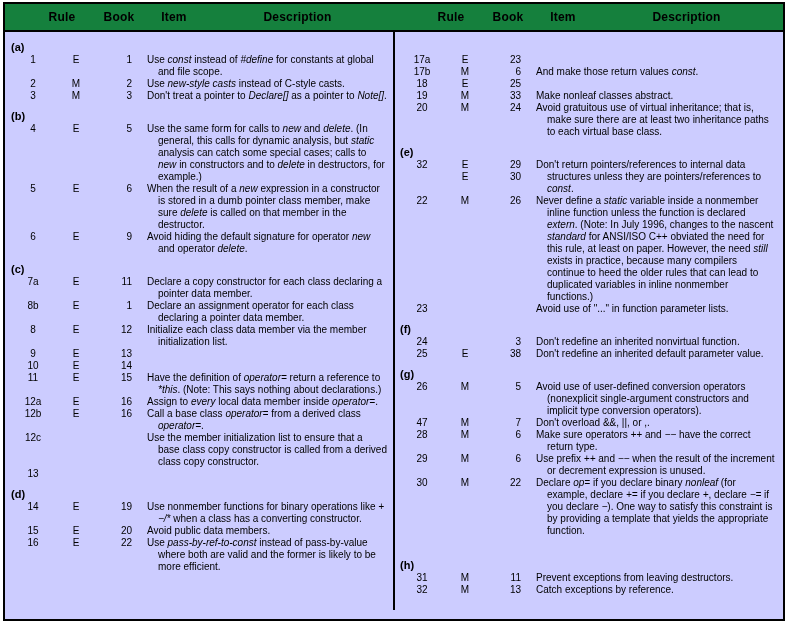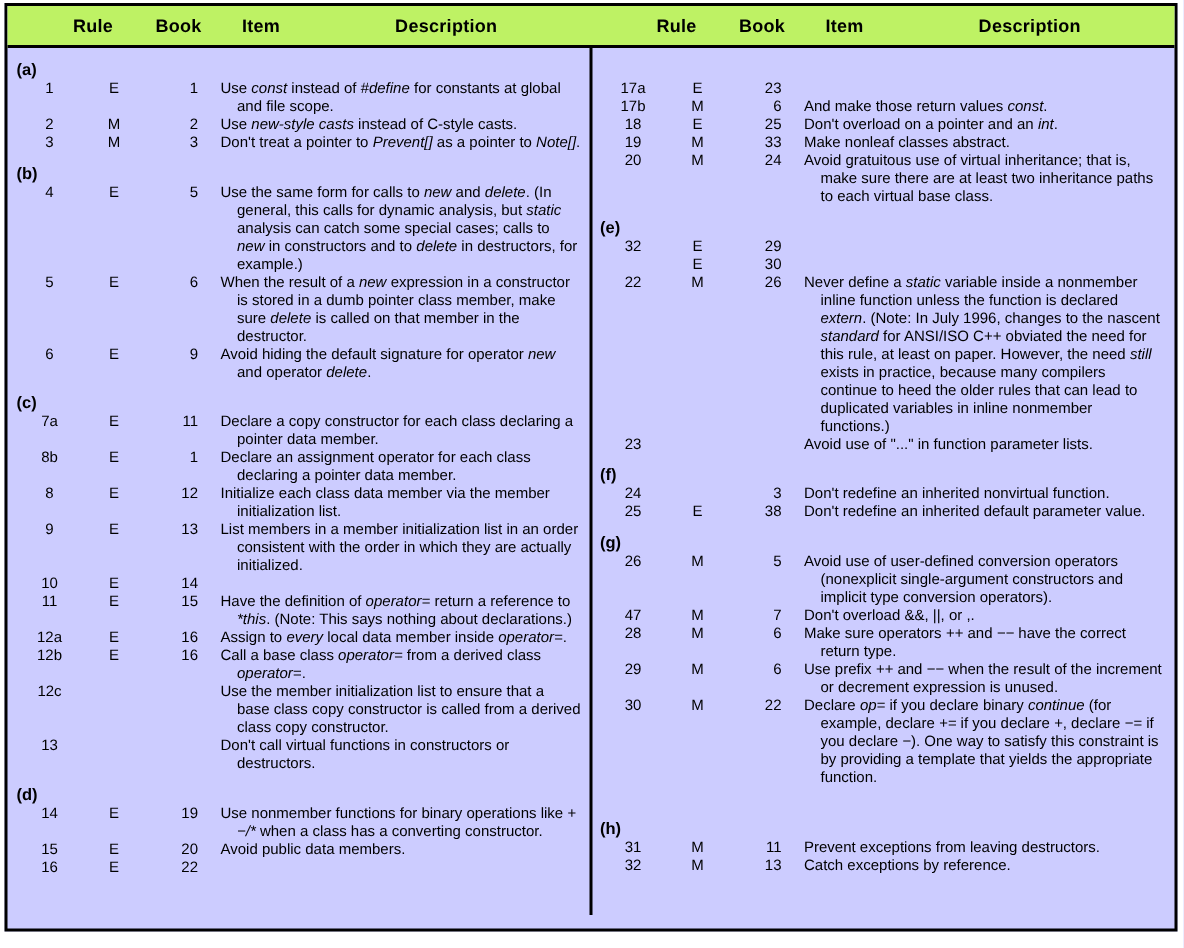--- a/index.html
+++ b/index.html
@@ -9,21 +9,21 @@
     color:#000;
   }
   .page{box-sizing:border-box;width:789px;height:632px;padding:2px 4px 11px 3px;background:#fff;}
   .frame{
     box-sizing:border-box;width:100%;height:100%;
     border:2px solid #000;background:#ccccff;
     display:flex;flex-direction:column;
   }
   .header{
     flex:none;display:flex;height:26px;
-    background:#bef264;border-bottom:2px solid #000;
+    background:#15803d;border-bottom:2px solid #000;
   }
   .header-half{
     width:50%;box-sizing:border-box;
     display:grid;grid-template-columns:58px 56px 54px 1fr;
     padding-left:28px;align-items:center;
   }
   .h{font-weight:bold;font-size:12px;text-align:center;letter-spacing:0.2px;}
   .tbody{flex:1;display:flex;position:relative;overflow:hidden;}
   .divider{
     position:absolute;left:50%;top:0;width:2px;
@@ -77,21 +77,21 @@
             <div class="row">
               <div class="cell-rule">2</div>
               <div class="cell-book">M</div>
               <div class="cell-item">2</div>
               <div class="cell-desc">Use <i>new-style casts</i> instead of C-style casts.</div>
             </div>
             <div class="row">
               <div class="cell-rule">3</div>
               <div class="cell-book">M</div>
               <div class="cell-item">3</div>
-              <div class="cell-desc">Don't treat a pointer to <i>Prevent[]</i> as a pointer to <i>Note[]</i>.</div>
+              <div class="cell-desc">Don't treat a pointer to <i>Declare[]</i> as a pointer to <i>Note[]</i>.</div>
             </div>
           </div>
           <div class="section">
             <div class="section-label">(b)</div>
             <div class="row">
               <div class="cell-rule">4</div>
               <div class="cell-book">E</div>
               <div class="cell-item">5</div>
               <div class="cell-desc">Use the same form for calls to <i>new</i> and <i>delete</i>. (In general, this calls for dynamic analysis, but <i>static</i> analysis can catch some special cases; calls to <i>new</i> in constructors and to <i>delete</i> in destructors, for example.)</div>
             </div>
@@ -125,21 +125,20 @@
             <div class="row">
               <div class="cell-rule">8</div>
               <div class="cell-book">E</div>
               <div class="cell-item">12</div>
               <div class="cell-desc">Initialize each class data member via the member initialization list.</div>
             </div>
             <div class="row">
               <div class="cell-rule">9</div>
               <div class="cell-book">E</div>
               <div class="cell-item">13</div>
-              <div class="cell-desc">List members in a member initialization list in an order consistent with the order in which they are actually initialized.</div>
             </div>
             <div class="row">
               <div class="cell-rule">10</div>
               <div class="cell-book">E</div>
               <div class="cell-item">14</div>
             </div>
             <div class="row">
               <div class="cell-rule">11</div>
               <div class="cell-book">E</div>
               <div class="cell-item">15</div>
@@ -160,41 +159,41 @@
             <div class="row">
               <div class="cell-rule">12c</div>
               <div class="cell-book"></div>
               <div class="cell-item"></div>
               <div class="cell-desc">Use the member initialization list to ensure that a base class copy constructor is called from a derived class copy constructor.</div>
             </div>
             <div class="row">
               <div class="cell-rule">13</div>
               <div class="cell-book"></div>
               <div class="cell-item"></div>
-              <div class="cell-desc">Don't call virtual functions in constructors or destructors.</div>
             </div>
           </div>
           <div class="section">
             <div class="section-label">(d)</div>
             <div class="row">
               <div class="cell-rule">14</div>
               <div class="cell-book">E</div>
               <div class="cell-item">19</div>
               <div class="cell-desc">Use nonmember functions for binary operations like <i>+−/*</i> when a class has a converting constructor.</div>
             </div>
             <div class="row">
               <div class="cell-rule">15</div>
               <div class="cell-book">E</div>
               <div class="cell-item">20</div>
               <div class="cell-desc">Avoid public data members.</div>
             </div>
             <div class="row">
               <div class="cell-rule">16</div>
               <div class="cell-book">E</div>
               <div class="cell-item">22</div>
+              <div class="cell-desc">Use <i>pass-by-ref-to-const</i> instead of pass-by-value where both are valid and the former is likely to be more efficient.</div>
             </div>
           </div>
         </div>
       <div class="col" id="col-right">
           <div class="section">
             <div class="section-label">&nbsp;</div>
             <div class="row">
               <div class="cell-rule">17a</div>
               <div class="cell-book">E</div>
               <div class="cell-item">23</div>
@@ -202,21 +201,20 @@
             <div class="row">
               <div class="cell-rule">17b</div>
               <div class="cell-book">M</div>
               <div class="cell-item">6</div>
               <div class="cell-desc">And make those return values <i>const</i>.</div>
             </div>
             <div class="row">
               <div class="cell-rule">18</div>
               <div class="cell-book">E</div>
               <div class="cell-item">25</div>
-              <div class="cell-desc">Don't overload on a pointer and an <i>int</i>.</div>
             </div>
             <div class="row">
               <div class="cell-rule">19</div>
               <div class="cell-book">M</div>
               <div class="cell-item">33</div>
               <div class="cell-desc">Make nonleaf classes abstract.</div>
             </div>
             <div class="row">
               <div class="cell-rule">20</div>
               <div class="cell-book">M</div>
@@ -225,20 +223,21 @@
             </div>
           </div>
           <div class="section">
             <div class="section-label">(e)</div>
             <div class="row">
               <div class="cell-rule">32</div>
               <div class="cell-book">E
 E</div>
               <div class="cell-item">29
 30</div>
+              <div class="cell-desc">Don't return pointers/references to internal data structures unless they are pointers/references to <i>const</i>.</div>
             </div>
             <div class="row">
               <div class="cell-rule">22</div>
               <div class="cell-book">M</div>
               <div class="cell-item">26</div>
               <div class="cell-desc">Never define a <i>static</i> variable inside a nonmember inline function unless the function is declared <i>extern</i>. (Note: In July 1996, changes to the nascent <i>standard</i> for ANSI/ISO C++ obviated the need for this rule, at least on paper. However, the need <i>still</i> exists in practice, because many compilers continue to heed the older rules that can lead to duplicated variables in inline nonmember functions.)</div>
             </div>
             <div class="row">
               <div class="cell-rule">23</div>
               <div class="cell-book"></div>
@@ -284,21 +283,21 @@
             <div class="row">
               <div class="cell-rule">29</div>
               <div class="cell-book">M</div>
               <div class="cell-item">6</div>
               <div class="cell-desc">Use prefix <i>++</i> and <i>−−</i> when the result of the increment or decrement expression is unused.</div>
             </div>
             <div class="row">
               <div class="cell-rule">30</div>
               <div class="cell-book">M</div>
               <div class="cell-item">22</div>
-              <div class="cell-desc">Declare <i>op=</i> if you declare binary <i>continue</i> (for example, declare <i>+=</i> if you declare <i>+</i>, declare <i>−=</i> if you declare <i>−</i>). One way to satisfy this constraint is by providing a template that yields the appropriate function.</div>
+              <div class="cell-desc">Declare <i>op=</i> if you declare binary <i>nonleaf</i> (for example, declare <i>+=</i> if you declare <i>+</i>, declare <i>−=</i> if you declare <i>−</i>). One way to satisfy this constraint is by providing a template that yields the appropriate function.</div>
             </div>
           </div>
           <div class="section" style="margin-top: 22px;">
             <div class="section-label">(h)</div>
             <div class="row">
               <div class="cell-rule">31</div>
               <div class="cell-book">M</div>
               <div class="cell-item">11</div>
               <div class="cell-desc">Prevent exceptions from leaving destructors.</div>
             </div>

